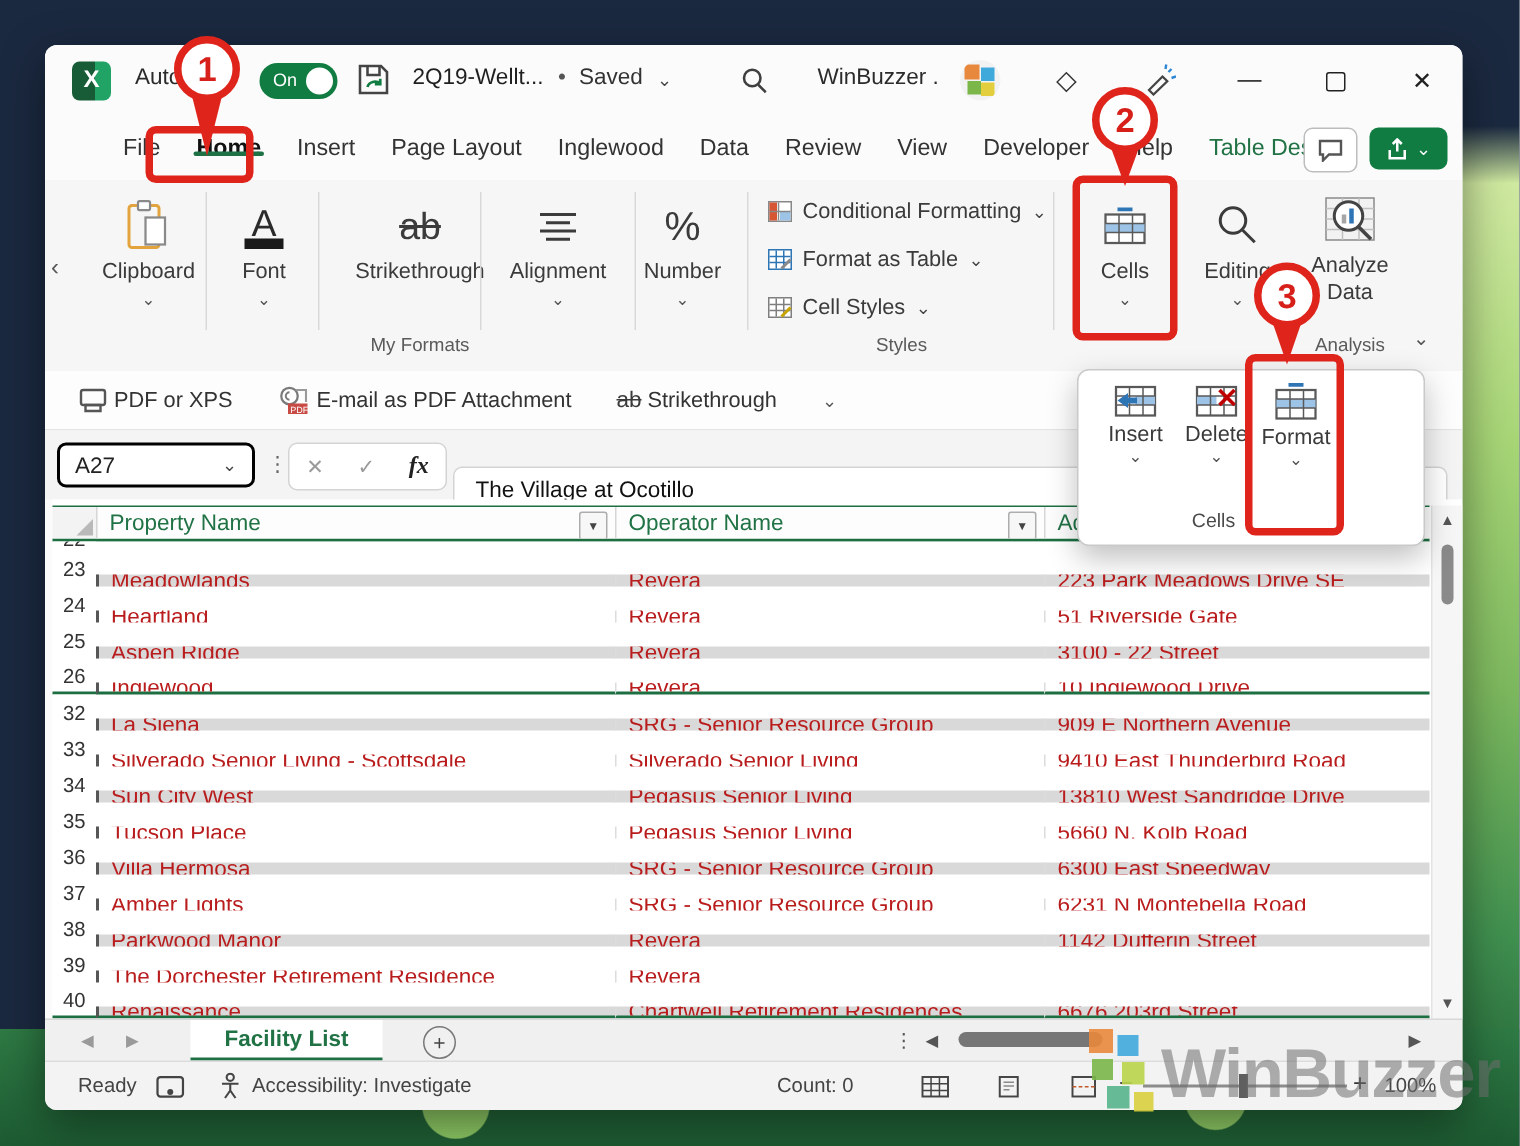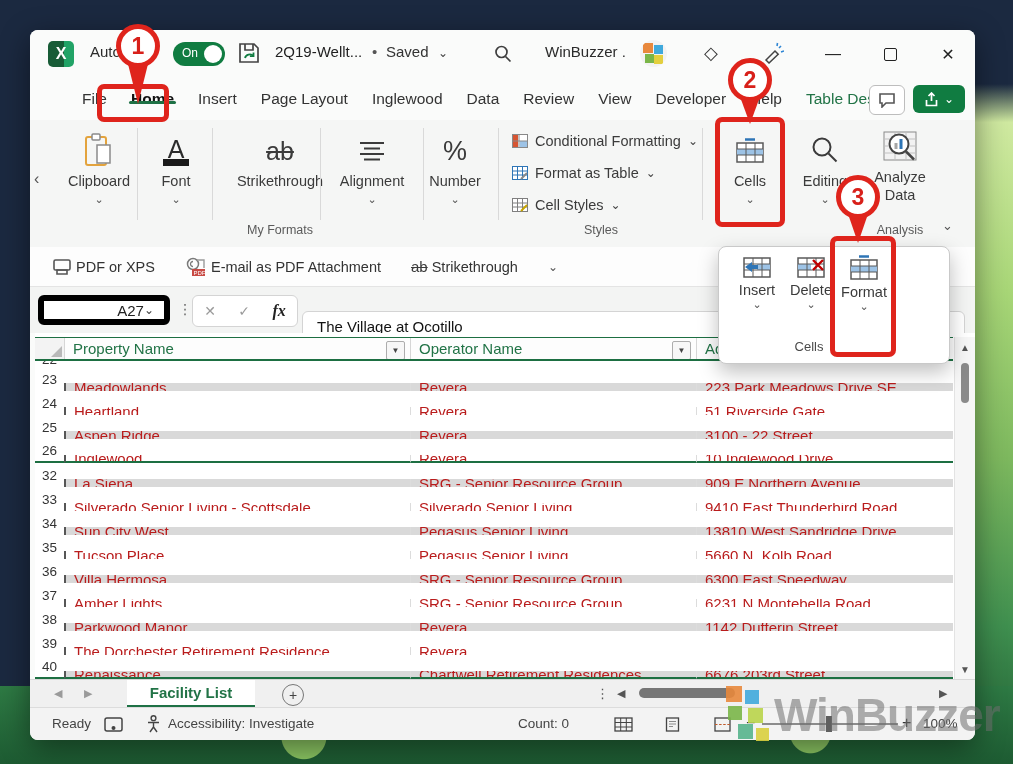--- a/index.html
+++ b/index.html
@@ -53,22 +53,22 @@
   .strike-glyph{font-size:25px;color:#3b3b3b;text-decoration:line-through;}
   .pct-glyph{font-size:27px;color:#3b3b3b;}
   .styles-item{position:absolute;left:10px;height:26px;display:flex;align-items:center;gap:7px;font-size:14.5px;color:#3b3b3b;white-space:nowrap;}
   
   .qat{position:absolute;left:0;top:217px;width:100%;height:40px;background:#fdfdfd;border-bottom:1px solid #e4e4e4;
        display:flex;align-items:center;padding-left:22px;gap:30px;box-sizing:border-box;}
   .qat-item{display:flex;align-items:center;gap:4px;font-size:14.5px;color:#333;}
   .strike-sm{font-size:15px;color:#3b3b3b;text-decoration:line-through;}
   
   .formularow{position:absolute;left:0;top:257px;width:100%;height:46px;background:#f3f4f3;}
-  .namebox{position:absolute;left:8px;top:8px;width:132px;height:30px;background:#fff;border:6px solid #000000;
-      border-radius:6px;display:flex;align-items:center;font-size:15px;color:#222;padding:0 10px;box-sizing:border-box;justify-content:flex-end;}
+  .namebox{position:absolute;left:8px;top:8px;width:132px;height:30px;background:#fff;border:2px solid #000000;
+      border-radius:6px;display:flex;align-items:center;font-size:15px;color:#222;padding:0 10px;box-sizing:border-box;justify-content:space-between;}
   .fdots{position:absolute;left:148px;top:14px;color:#666;font-size:14px;}
   .fbtns{position:absolute;left:162px;top:8px;width:104px;height:30px;background:#fff;border:1px solid #d4d4d4;border-radius:6px;
       display:flex;align-items:center;justify-content:space-around;}
   .fx{font-family:"Liberation Serif", serif;font-style:italic;font-weight:bold;font-size:16px;color:#222;}
   .fbar{position:absolute;left:272px;top:24px;right:10px;height:30px;background:#fff;border:1px solid #d4d4d4;border-radius:6px;
       display:flex;align-items:center;font-size:15px;color:#111;padding:0 14px;box-sizing:border-box;justify-content:space-between;}
   
   .gridarea{position:absolute;left:5px;top:303px;width:940px;height:346px;background:#fff;}
   .ghead{position:absolute;left:0;top:4px;display:grid;grid-template-columns:29px 346px 286px 257px;height:24px;
       border-top:1px solid #1d6f42;border-bottom:2px solid #1d6f42;box-sizing:border-box;}

